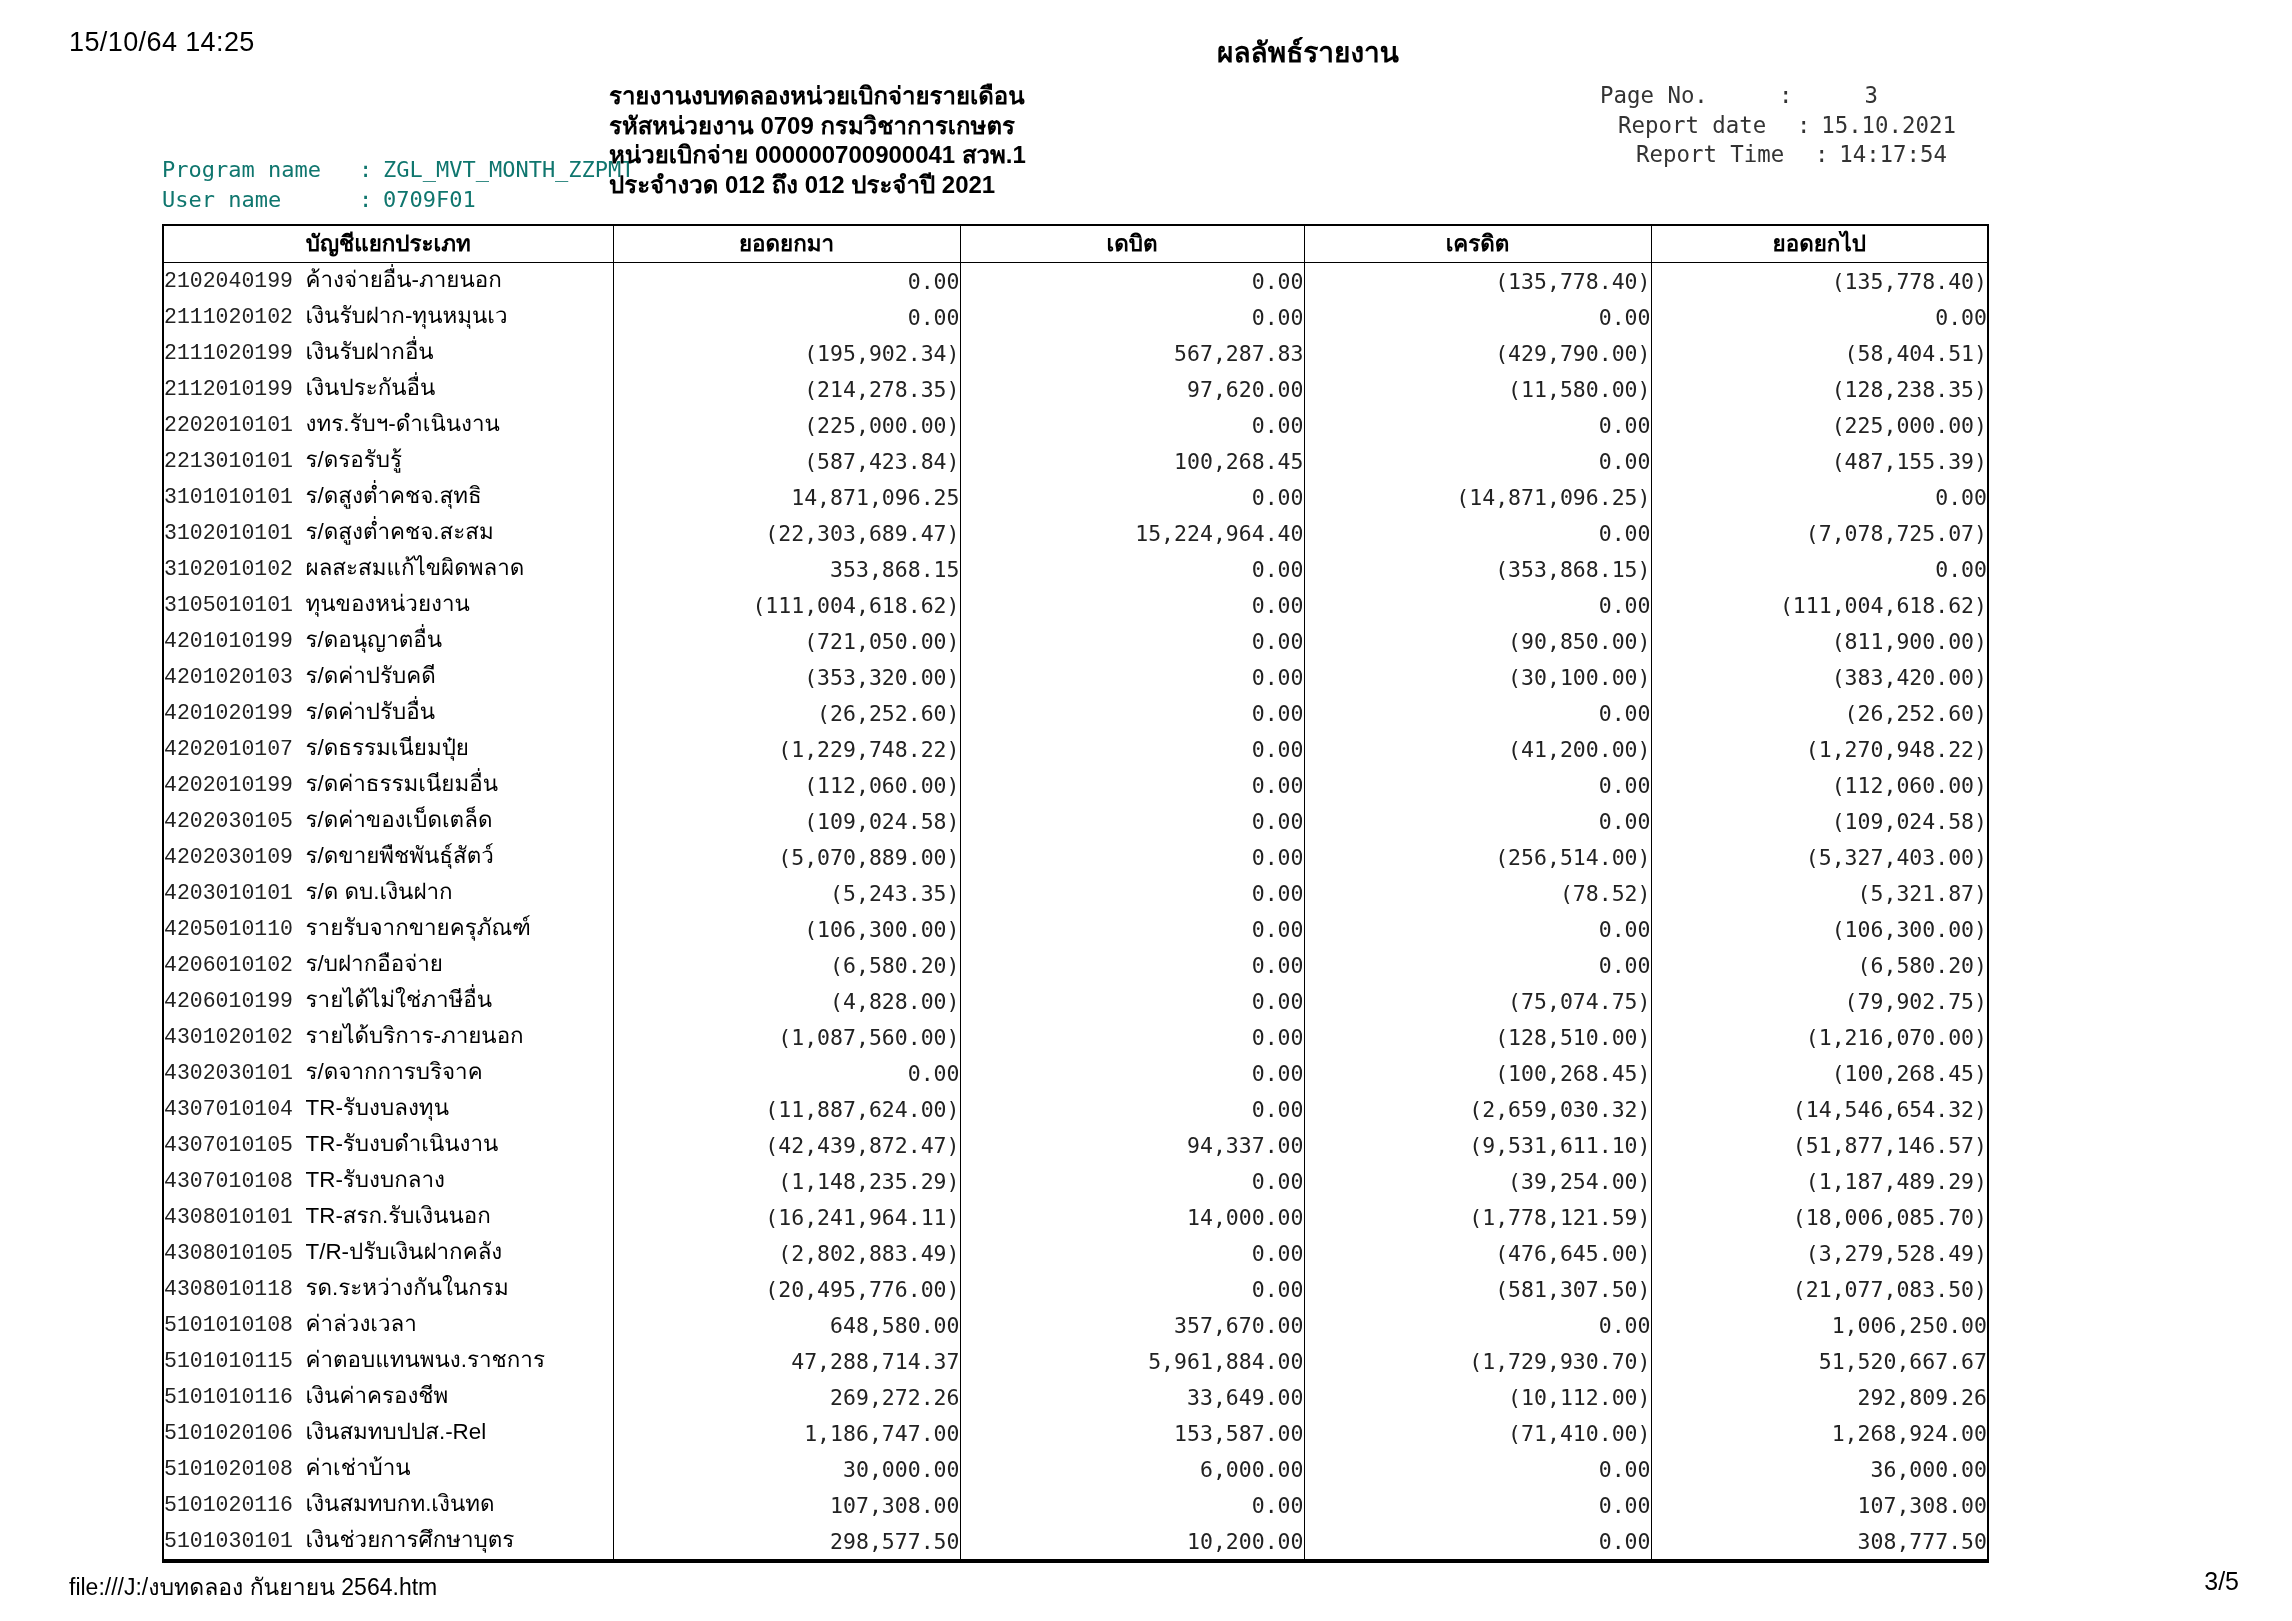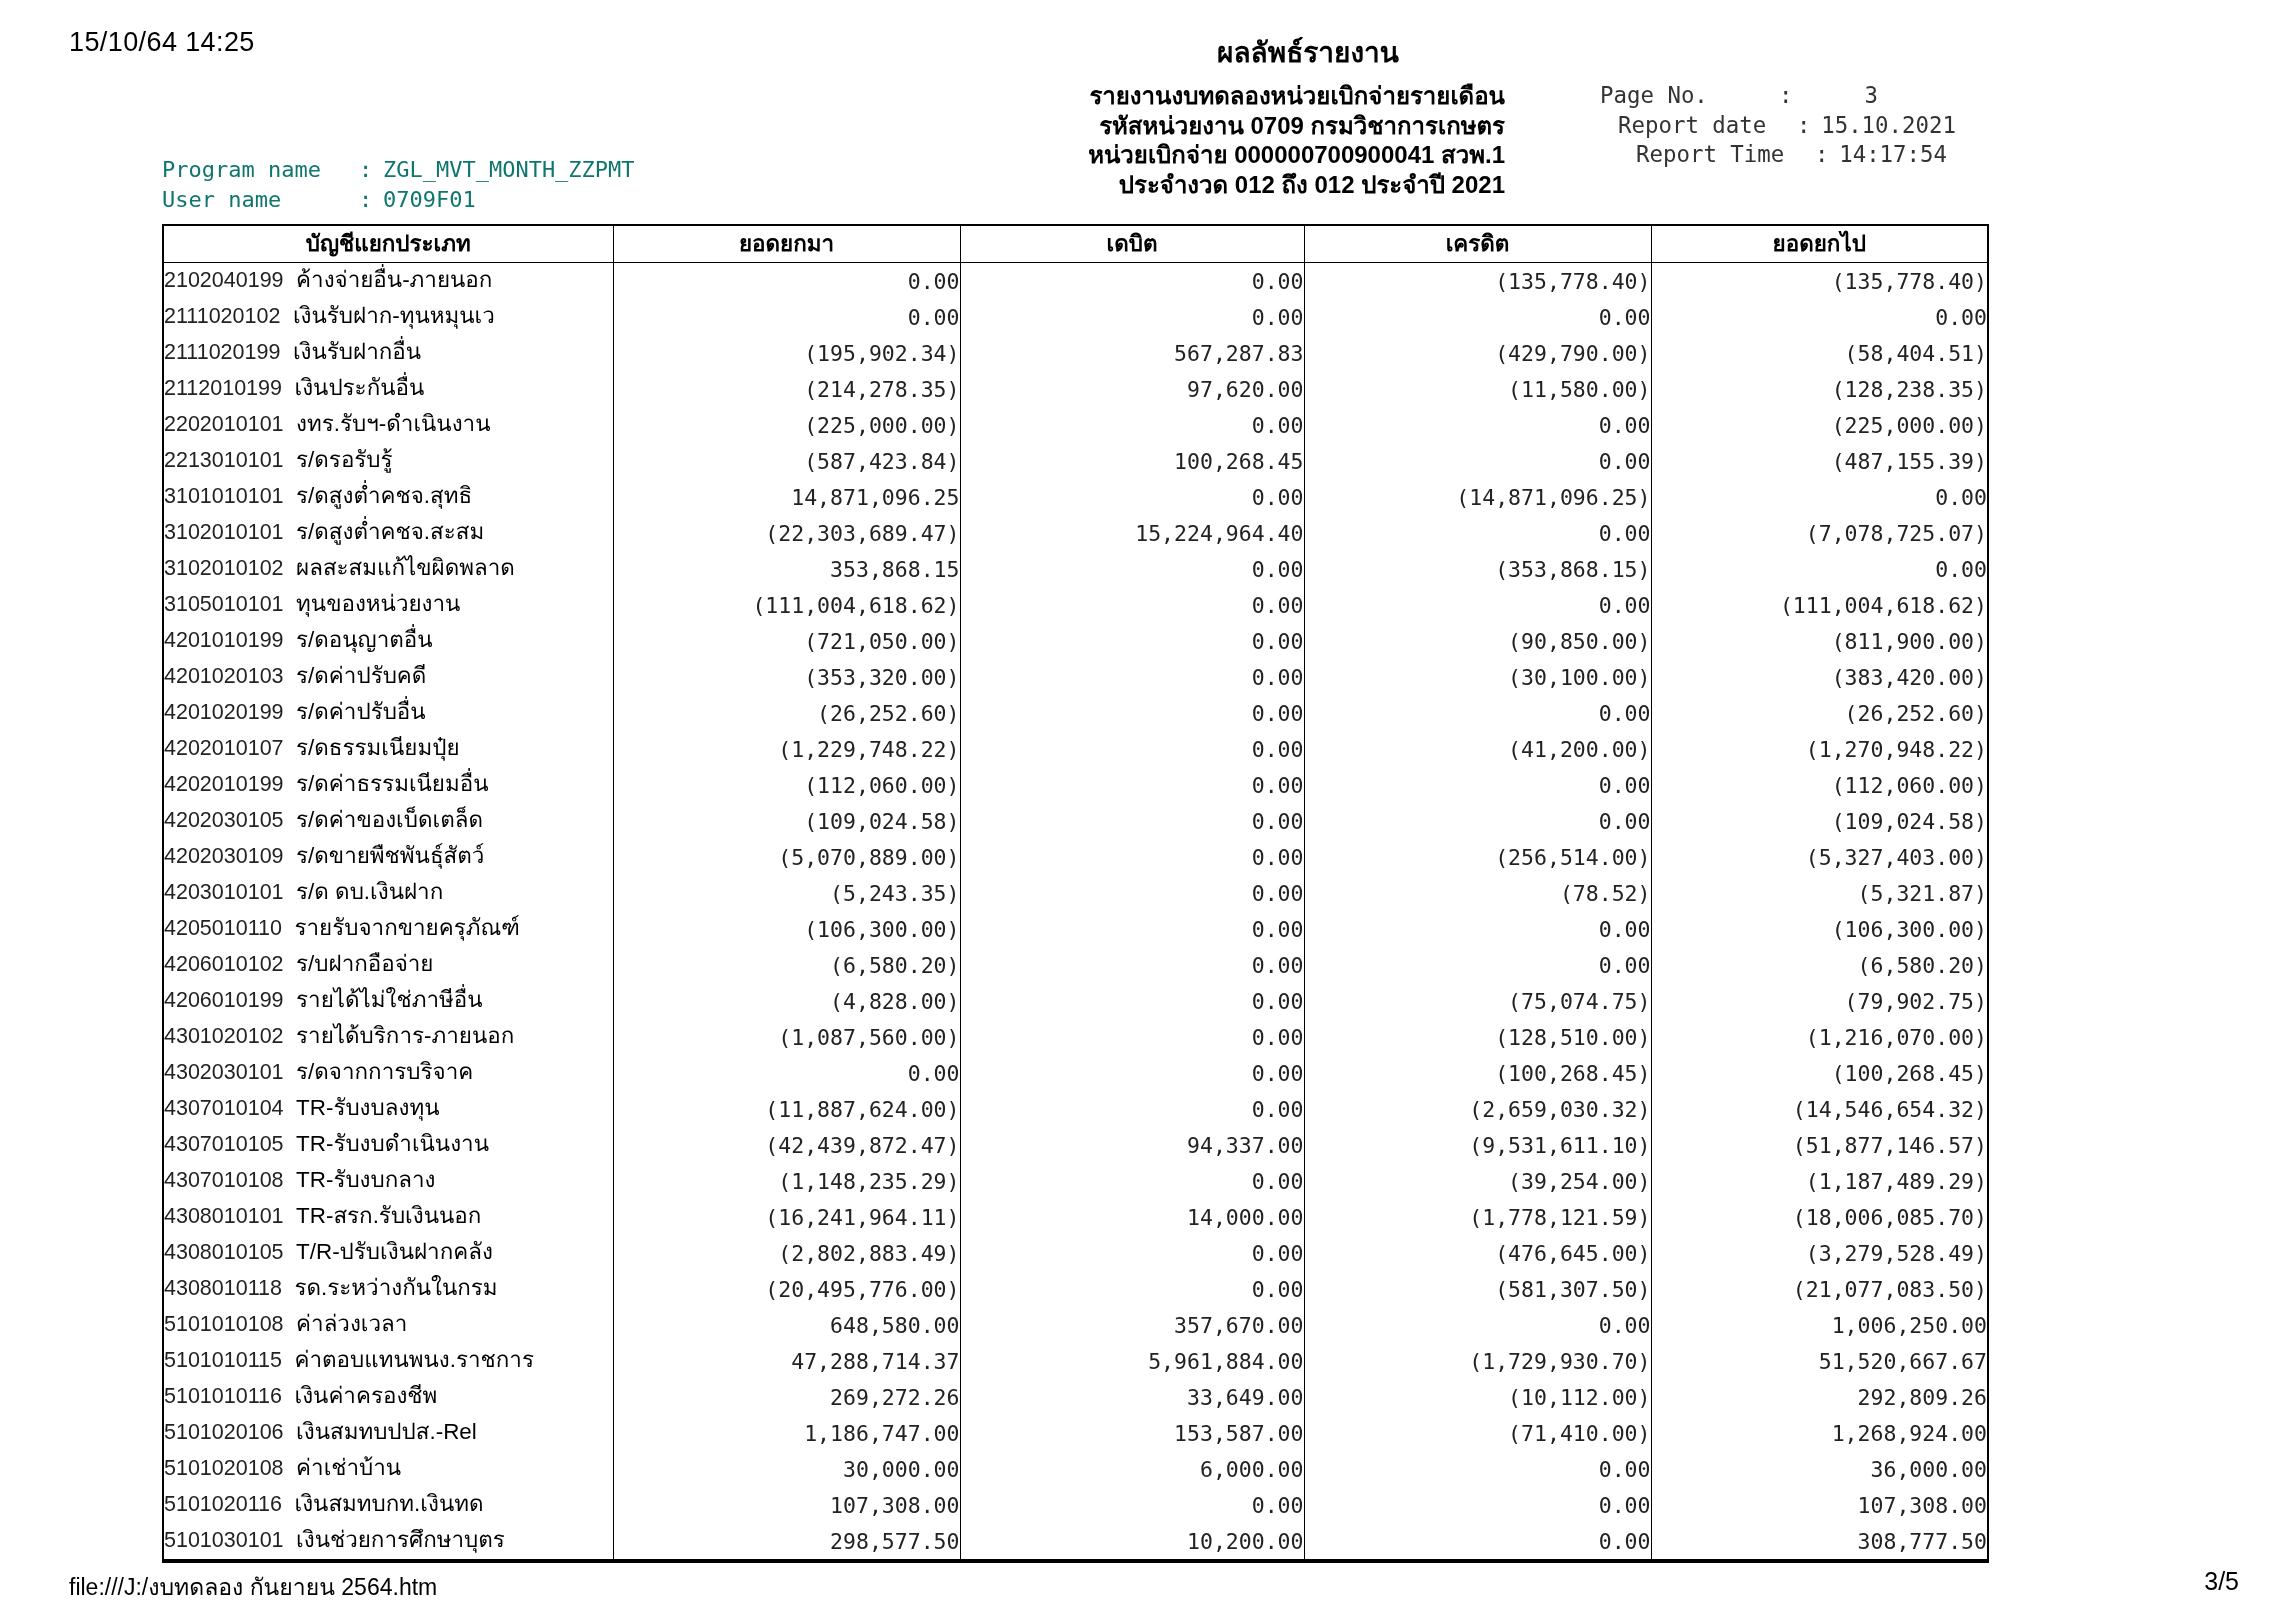--- a/index.html
+++ b/index.html
@@ -8,40 +8,40 @@
 
   .datetime{position:absolute;left:69px;top:27px;font-size:27px;letter-spacing:0.4px;}
   .result-title{position:absolute;left:1308px;top:30px;transform:translateX(-50%);
         font-size:28px;font-weight:700;}
 
   .header-left{position:absolute;left:162px;top:111px;
         font-family:"DejaVu Sans Mono", monospace;font-size:22px;line-height:29.6px;color:#0f766e;margin-top:44px;}
   .header-left .k{display:inline-block;width:197px;}
   .header-left .v{margin-left:10.7px;}
 
-  .header-center{position:absolute;left:609px;top:81px;width:896px;text-align:right;
+  .header-center{position:absolute;left:609px;top:81px;width:896px;text-align:left;
         font-size:24px;line-height:29.6px;font-weight:700;}
 
   .header-right{position:absolute;left:1600px;top:81px;
         font-family:"DejaVu Sans Mono", monospace;font-size:22.4px;line-height:29.6px;color:#333;}
   .header-right .k{display:inline-block;width:179px;}
   .header-right .v{margin-left:10.7px;}
   .header-right .v-page{margin-left:72px;}
   .header-right .line2{padding-left:18px;}
   .header-right .line3{padding-left:36px;}
 
   table.report{position:absolute;left:162px;top:224px;width:1824px;
         border-collapse:collapse;table-layout:fixed;
         border:2.7px solid #000;border-bottom-width:4.5px;}
   table.report th{border:1.8px solid #000;border-top:none;height:36px;line-height:36px;
         font-size:22.4px;font-weight:700;text-align:center;padding:0;}
   table.report td{border-left:1.8px solid #000;border-right:1.8px solid #000;border-top:none;border-bottom:none;
         height:33px;line-height:33px;padding:0;white-space:nowrap;overflow:hidden;}
   td.account{padding-left:4.5px;text-align:left;}
-  td.account .code{font-family:Liberation Sans, sans-serif;font-size:21.5px;color:#222;}
+  td.account .code{font-family:Liberation Mono, monospace;font-size:21.5px;color:#222;}
   td.account .name{margin-left:12.5px;font-size:22.4px;font-weight:400;}
   td.num{text-align:right;padding-right:7.2px;
         font-family:"DejaVu Sans Mono", monospace;font-size:21.5px;color:#222;}
 
   .footer-left{position:absolute;left:69px;top:1569px;font-size:23px;}
   .footer-right{position:absolute;right:54px;top:1567px;font-size:25px;}
 </style>
 </head>
 <body>
 

